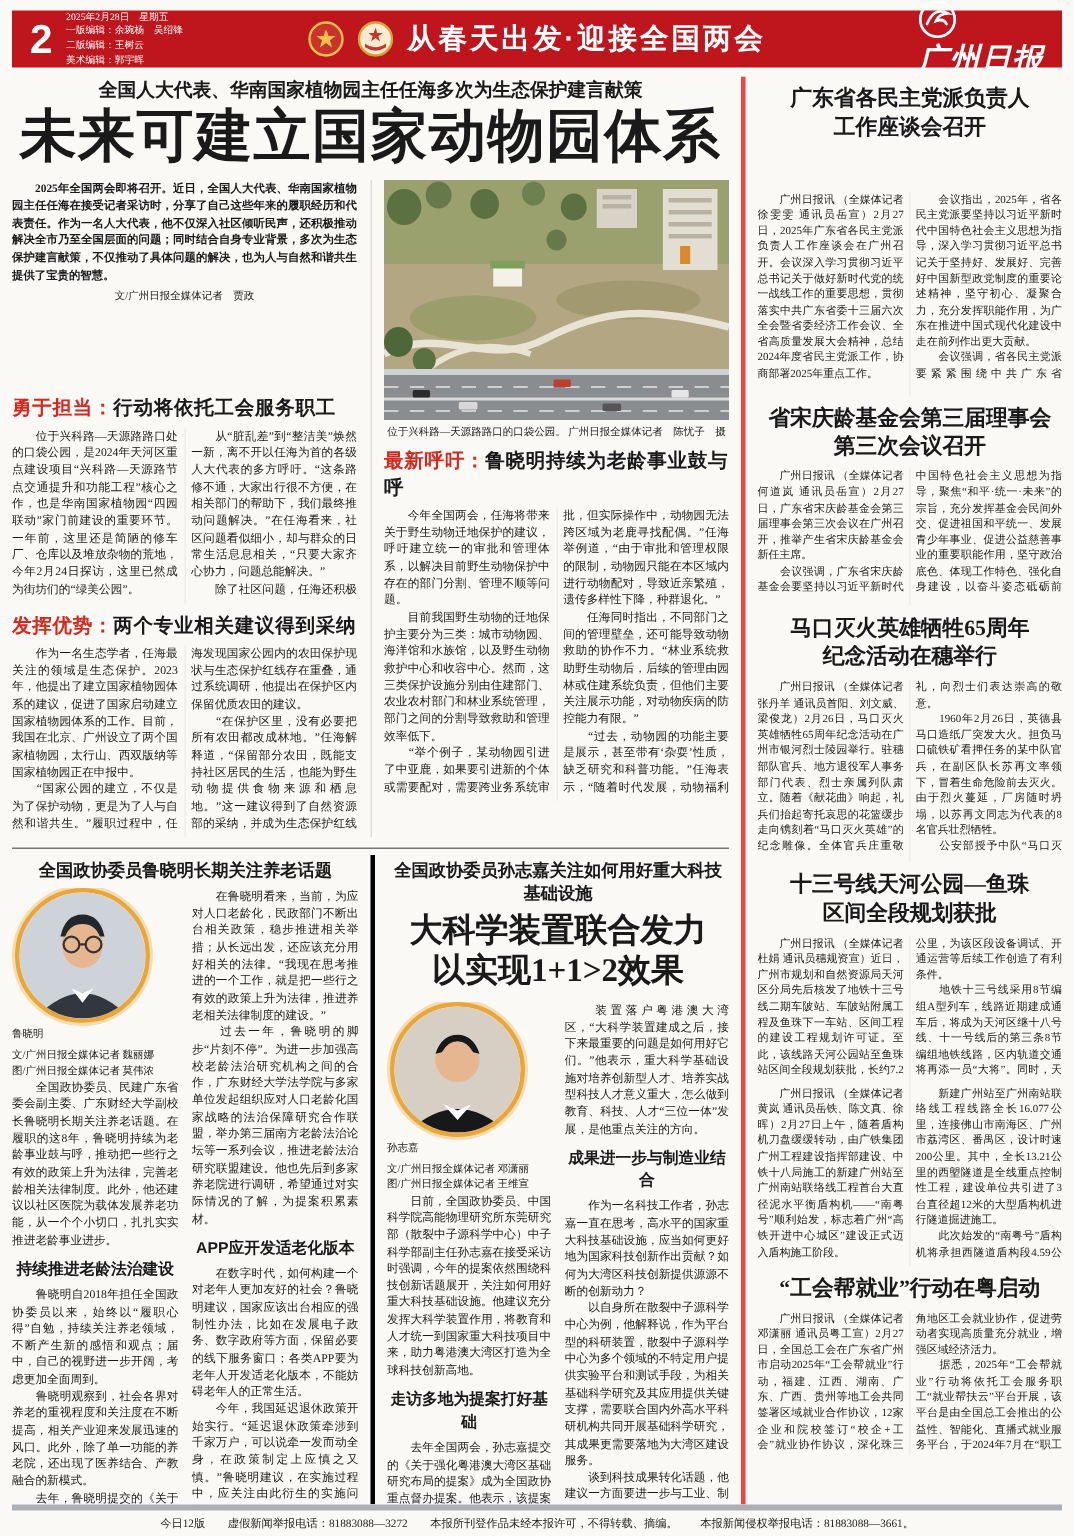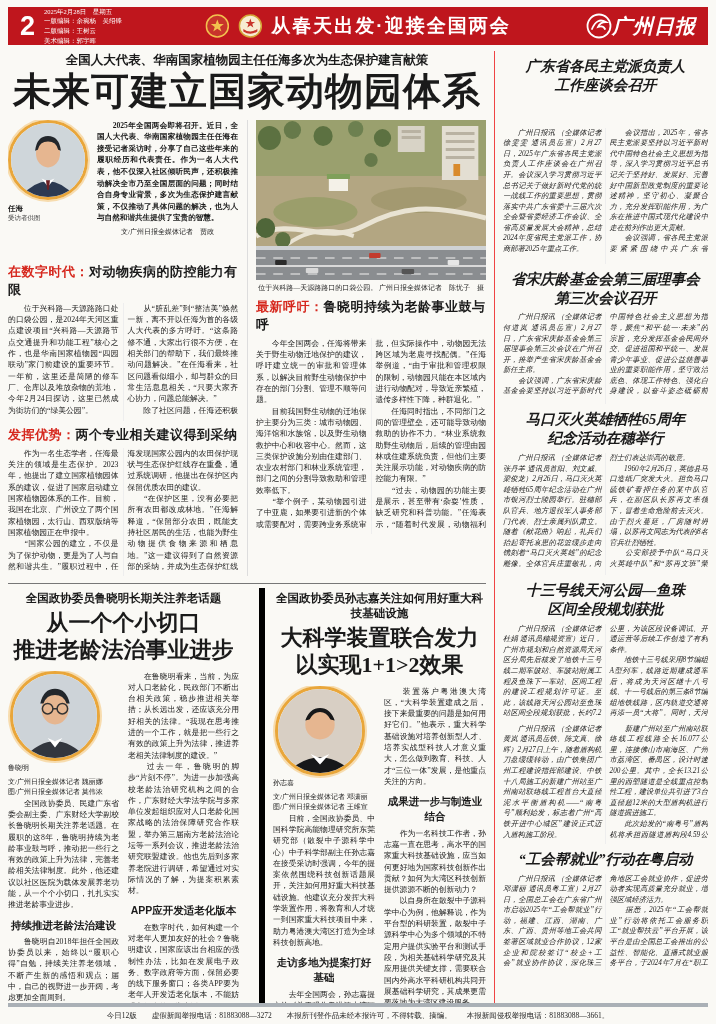--- a/index.html
+++ b/index.html
@@ -8,26 +8,26 @@
   
   .topbar{position:relative;margin:7px 8px 6px;height:38px;background:#bf161d;color:#fff;
           display:flex;align-items:center;padding:0 12px;box-sizing:border-box;}
   .pagenum{font-size:27px;font-weight:bold;font-family:"Liberation Sans",sans-serif;margin-right:9px;line-height:1;}
   .pubinfo{font-size:6.5px;line-height:1.5;white-space:pre-line;}
   .centergrp{position:absolute;left:50%;top:50%;transform:translate(-50%,-50%);
              display:flex;align-items:center;gap:9px;}
   .emblem{display:block;}
   .banner{font-size:19px;font-weight:900;letter-spacing:2px;margin:0;
           font-family:"Liberation Sans",sans-serif;white-space:nowrap;text-align:center;}
-  .masthead{margin-left:auto;display:flex;align-items:flex-start;gap:0;}
+  .masthead{margin-left:auto;display:flex;align-items:flex-start;gap:0;flex-direction:column;}
   .masthead-text{font-size:20px;font-weight:900;font-style:italic;letter-spacing:1px;}
   
   .content{display:flex;gap:8px;margin:0 8px;height:952px;overflow:hidden;}
   .left-zone{width:478px;flex:none;display:flex;flex-direction:column;}
-  .right-rail{flex:1;min-width:0;border-left:1px solid #ef4444;padding-left:8px;overflow:hidden;font-style:italic;}
+  .right-rail{flex:1;min-width:0;border-left:3px solid #ef4444;padding-left:8px;overflow:hidden;}
   
   .kicker{text-align:center;font-size:12.5px;font-weight:700;margin:1px 0 3px;
           font-family:"Liberation Sans",sans-serif;}
   .headline{text-align:center;font-size:38px;line-height:1.05;font-weight:900;letter-spacing:1px;
             margin:0 0 8px;font-family:"Liberation Sans",sans-serif;white-space:nowrap;}
   .ma-body{display:flex;gap:9px;}
   .ma-left{width:230px;flex:none;}
   .ma-right{flex:1;min-width:0;border-left:1px solid #ddd;padding-left:8px;}
   .intro{display:flex;gap:7px;height:138px;overflow:hidden;margin-bottom:2px;}
   .portrait-wrap{width:82px;flex:none;}
@@ -43,23 +43,23 @@
          font-family:"Liberation Sans",sans-serif;}
   .sec-h .tag{color:#d6281e;}
   .cols{column-count:2;column-gap:9px;column-rule:1px solid #eee;font-size:7.8px;line-height:1.45;
         text-align:justify;white-space:pre-line;overflow:hidden;margin:0;}
   .h118{height:118px;}.h128{height:128px;}.h196{height:196px;}
   .photo-fig{margin:0;}
   .photo-svg{width:100%;height:160px;display:block;}
   .photo-cap{font-size:7px;text-align:center;margin-top:3px;color:#222;}
   .main-divider{border:none;border-top:1.5px solid #777;margin:7px 0 4px;}
   
-  .bottom-row{display:flex;gap:20px;flex:1;overflow:hidden;}
+  .bottom-row{display:flex;gap:8px;flex:1;overflow:hidden;}
   .ba{width:231px;flex:none;display:flex;flex-direction:column;overflow:hidden;}
-  .ba.second{border-left:6px solid #000000;padding-left:8px;width:auto;flex:1;min-width:0;}
+  .ba.second{border-left:3px solid #000000;padding-left:8px;width:auto;flex:1;min-width:0;}
   .b-kicker{text-align:center;font-size:11.5px;font-weight:600;margin:3px 0 4px;}
   .b-headline{text-align:center;font-size:22px;font-weight:900;line-height:1.22;margin:0 0 7px;
               white-space:pre-line;}
   .b-cols{display:flex;gap:9px;flex:1;overflow:hidden;}
   .bcol{flex:1;min-width:0;font-size:7.8px;line-height:1.45;text-align:justify;}
   .bcol p{margin:0;white-space:pre-line;}
   .b-portrait{width:84px;height:84px;border-radius:50%;border:3px solid #e9a63a;
               box-shadow:0 0 0 2px #f7dcae;display:block;margin:0 0 2px 2px;overflow:hidden;}
   .b-pname{font-size:7px;margin:1px 0 4px;}
   .b-byline{font-size:7px;margin:0 0 5px;white-space:pre-line;line-height:1.5;}
@@ -113,39 +113,27 @@
     <div class="left-zone">
 
       <section>
         <div class="kicker">全国人大代表、华南国家植物园主任任海多次为生态保护建言献策</div>
         <h2 class="headline">未来可建立国家动物园体系</h2>
 
         <div class="ma-body">
 
           <div class="ma-left">
             <div class="intro">
-              <div class="portrait-wrap">
-                <svg class="portrait" viewBox="0 0 80 80">
-                  <rect width="80" height="80" fill="#cfd6da"></rect>
-                  <ellipse cx="40" cy="33" rx="13" ry="15" fill="#e6b690"></ellipse>
-                  <path d="M26,30 q2,-16 14,-16 q12,0 14,16 l-3,-1 q-2,-9 -11,-9 q-9,0 -11,9 z" fill="#22262b"></path>
-                  <path d="M10,80 q30,-34 60,0 z" fill="#2c3a52"></path>
-                  <path d="M33,60 l7,9 7,-9 -7,3 z" fill="#fff"></path>
-                  <path d="M39,63 l1,9 1,-9 z" fill="#6b1f24" stroke="#6b1f24" stroke-width="2"></path>
-                </svg>
-                <div class="pname">任海</div>
-                <div class="pcredit">受访者供图</div>
-              </div>
               <div class="intro-text">
                 <p class="introp">　　2025年全国两会即将召开。近日，全国人大代表、华南国家植物园主任任海在接受记者采访时，分享了自己这些年来的履职经历和代表责任。作为一名人大代表，他不仅深入社区倾听民声，还积极推动解决全市乃至全国层面的问题；同时结合自身专业背景，多次为生态保护建言献策，不仅推动了具体问题的解决，也为人与自然和谐共生提供了宝贵的智慧。</p>
                 <p class="byline">文/广州日报全媒体记者　贾政</p>
               </div>
             </div>
 
-            <h3 class="sec-h"><span class="tag">在数字时代：</span><span>对动物疾病的防控能力有限</span></h3>
+            <h3 class="sec-h"><span class="tag">勇于担当：</span><span>行动将依托工会服务职工</span></h3>
             <p class="cols h118">　　位于兴科路—天源路路口处的口袋公园，是2024年天河区重点建设项目“兴科路—天源路节点交通提升和功能工程”核心之作，也是华南国家植物园“四园联动”家门前建设的重要环节。一年前，这里还是简陋的修车厂、仓库以及堆放杂物的荒地，今年2月24日探访，这里已然成为街坊们的“绿美公园”。
 　　从“脏乱差”到“整洁美”焕然一新，离不开以任海为首的各级人大代表的多方呼吁。“这条路修不通，大家出行很不方便，在相关部门的帮助下，我们最终推动问题解决。”在任海看来，社区问题看似细小，却与群众的日常生活息息相关，“只要大家齐心协力，问题总能解决。”
 　　除了社区问题，任海还积极参与全市层面的履职工作，比如番禺区群众反映的社保医保问题。“社保医保问题涉及千家万户，必须认真对待。”任海表示。
 　　作为全国人大代表，任海每年都会收到来自全国各地的群众来信。这些信件内容多样，有的反映民营企业家在外地遭遇的不公，有的呼吁修改法律。“每一封信背后，都是一个真实的故事。”任海说，他认真阅读每一封信，并将它们转交给相关部门处理。
 　　“群众来信中反映的问题往往比较复杂，但是每年都会选择一两个重点问题，深入调研并提出建议。”任海表示。</p>
 
             <h3 class="sec-h"><span class="tag">发挥优势：</span><span>两个专业相关建议得到采纳</span></h3>
             <p class="cols h128">　　作为一名生态学者，任海最关注的领域是生态保护。2023年，他提出了建立国家植物园体系的建议，促进了国家启动建立国家植物园体系的工作。目前，我国在北京、广州设立了两个国家植物园，太行山、西双版纳等国家植物园正在申报中。
 　　“国家公园的建立，不仅是为了保护动物，更是为了人与自然和谐共生。”履职过程中，任海发现国家公园内的农田保护现状与生态保护红线存在重叠，通过系统调研，他提出在保护区内保留优质农田的建议。
 　　“在保护区里，没有必要把所有农田都改成林地。”任海解释道，“保留部分农田，既能支持社区居民的生活，也能为野生动物提供食物来源和栖息地。”这一建议得到了自然资源部的采纳，并成为生态保护红线管理的指南。
@@ -204,22 +192,20 @@
           </div>
         </div>
       </section>
 
       <hr class="main-divider">
 
       <div class="bottom-row">
 
         <article class="ba">
           <div class="b-kicker">全国政协委员鲁晓明长期关注养老话题</div>
-          <h2 class="b-headline">从一个个小切口
-推进老龄法治事业进步</h2>
           <div class="b-cols">
             <div class="bcol">
               <svg class="b-portrait" viewBox="0 0 80 80">
                 <rect width="80" height="80" fill="#cdd3d8"></rect>
                 <ellipse cx="40" cy="33" rx="13" ry="15" fill="#e6b690"></ellipse>
                 <path d="M26,28 q3,-14 14,-14 q11,0 14,14 l-3,0 q-3,-8 -11,-8 q-8,0 -11,8 z" fill="#23272c"></path>
                 <circle cx="33" cy="33" r="5" fill="none" stroke="#333" stroke-width="1.4"></circle>
                 <circle cx="47" cy="33" r="5" fill="none" stroke="#333" stroke-width="1.4"></circle>
                 <line x1="38" y1="33" x2="42" y2="33" stroke="#333" stroke-width="1.4"></line>
                 <path d="M10,80 q30,-32 60,0 z" fill="#32363e"></path>

